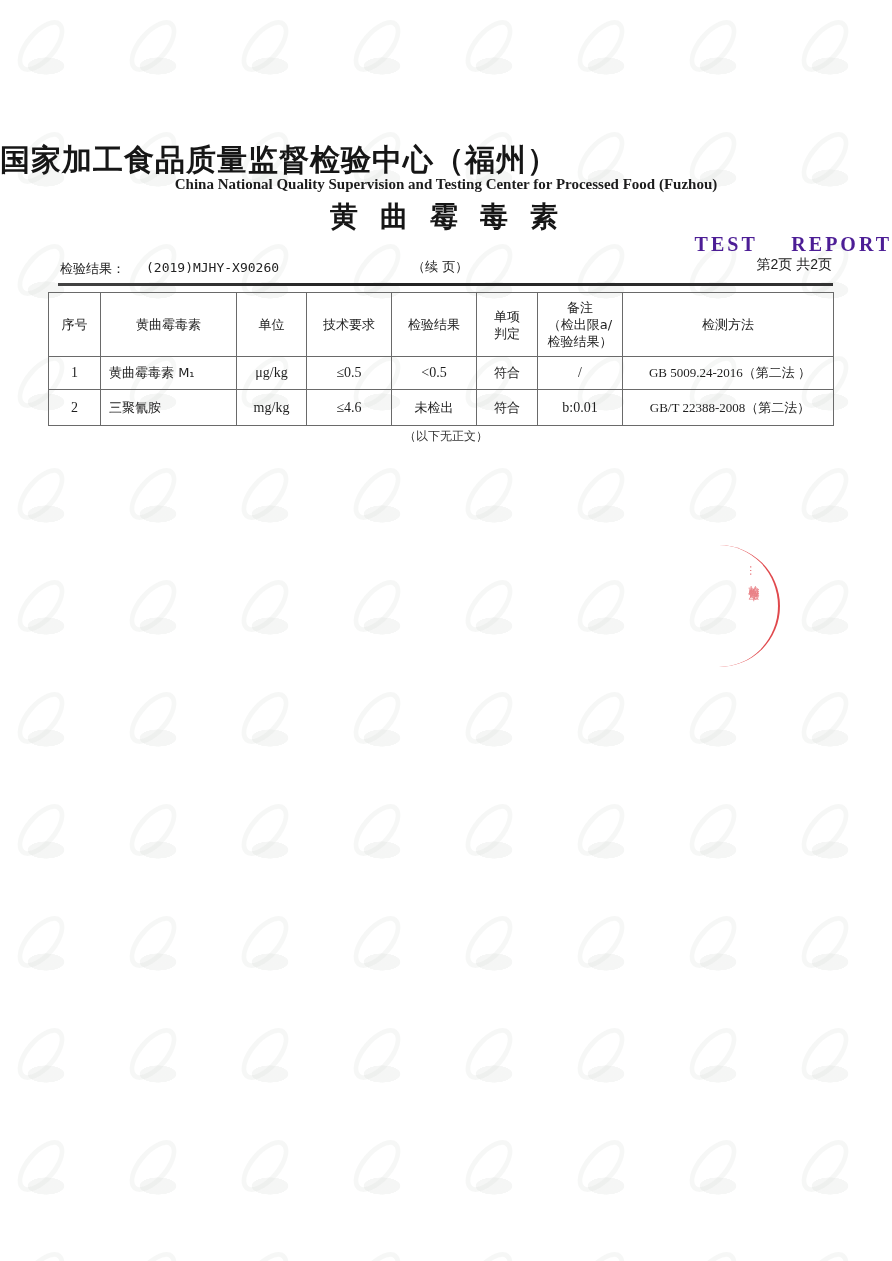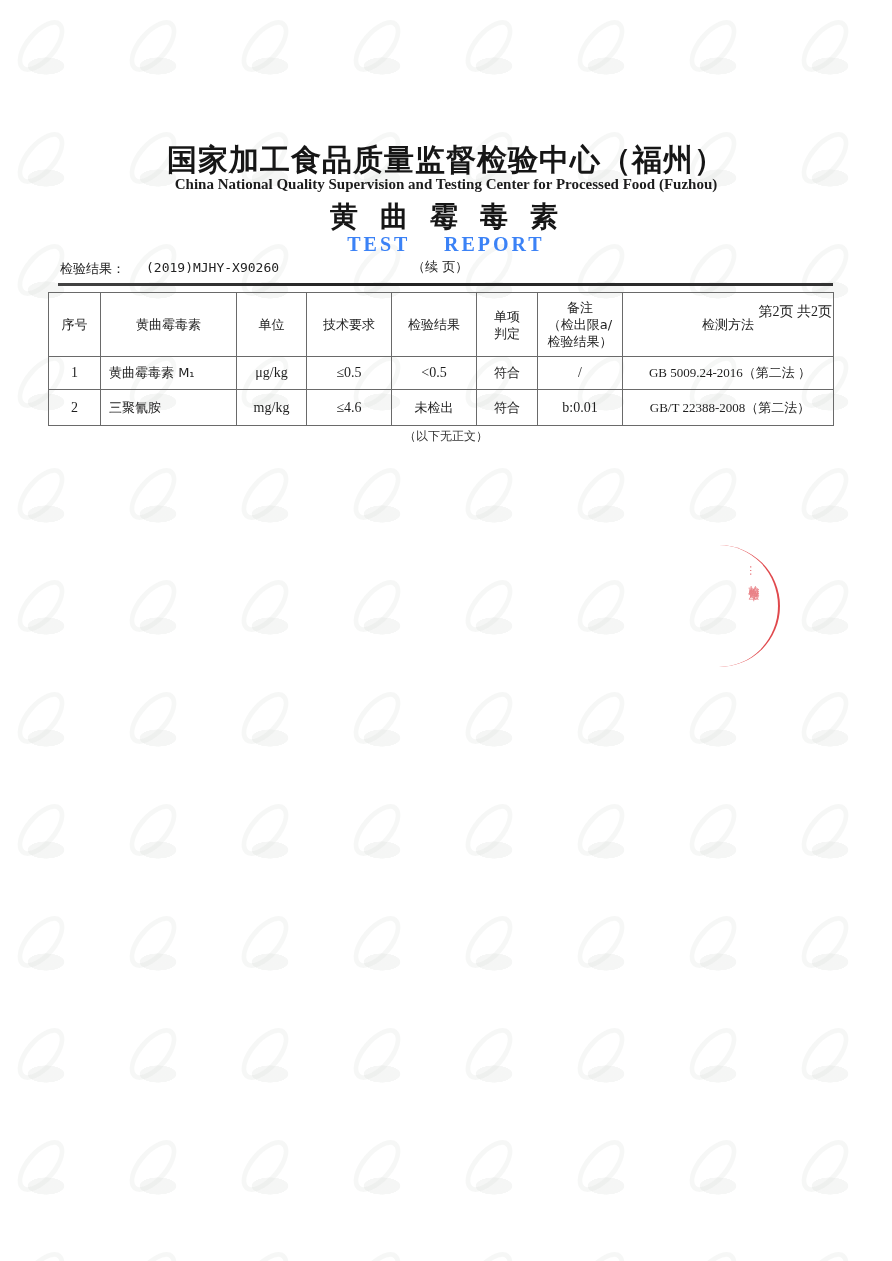--- a/index.html
+++ b/index.html
@@ -15,46 +15,46 @@
     background-size: 112px 112px;
     background-position: -10px 10px;
     transform: rotate(0deg);
   }
   .wm-item {
     position: absolute; width: 52px; height: 22px; border-radius: 50%;
     border: 5px solid rgba(215,220,215,0.22);
     transform: rotate(-50deg);
   }
   .title-cn {
-    position: absolute; left: 0; width: 892px; top: 140px; text-align: center;
+    position: absolute; left: 0; width: 892px; top: 140px; 
     font-family: "DejaVu Serif", serif; font-size: 30px; font-weight: bold; letter-spacing: 1px;
     color: #161616;
   }
   .title-en {
     position: absolute; left: 0; width: 892px; top: 176px; text-align: center;
     font-family: "Liberation Serif", serif; font-size: 15px; font-weight: bold; color: #1c1c1c;
   }
   .report-cn {
     position: absolute; left: 0; width: 892px; top: 198px; text-align: center;
     font-family: "DejaVu Serif", serif; font-size: 28px; font-weight: bold;
     letter-spacing: 22px; color: #161616; padding-left: 18px; box-sizing: border-box;
   }
   .report-en {
-    position: absolute; left: 0; width: 892px; top: 233px; text-align: center;
+    position: absolute; left: 0; width: 892px; top: 233px; text-align: right;
     font-family: "Liberation Serif", serif; font-size: 20px; font-weight: bold;
-    letter-spacing: 3px; word-spacing: 26px; color: #3b82f6;
+    letter-spacing: 3px; word-spacing: 26px; color: #4c1d95;
   }
   .meta-row {
     position: absolute; left: 60px; top: 258px; width: 772px; height: 20px;
     font-family: "DejaVu Sans Mono", monospace; font-size: 13px; color: #222;
   }
   .meta-row .label { position: absolute; left: 0; top: 2px; font-family: "DejaVu Sans", sans-serif; font-size: 13px; }
   .meta-row .number { position: absolute; left: 86px; top: 2px; }
   .meta-row .cont { position: absolute; left: 352px; top: 0px; font-family: "DejaVu Serif", serif; font-size: 13px; }
-  .meta-row .page { position: absolute; right: 0px; top: -2px; font-family: Liberation Serif, serif; font-size: 14px; margin-top: 47px; }
+  .meta-row .page { position: absolute; right: 0px; top: -2px; font-family: Liberation Sans, sans-serif; font-size: 14px; }
   .rule {
     position: absolute; left: 58px; top: 283px; width: 775px; height: 3px;
     background: linear-gradient(90deg, #444 0%, #222 40%, #333 100%);
   }
   table.results {
     position: absolute; left: 48px; top: 292px; width: 785px;
     border-collapse: collapse; table-layout: fixed;
     font-family: "DejaVu Serif", serif; font-size: 13px; color: #1e1e1e;
   }
   table.results td, table.results th {

